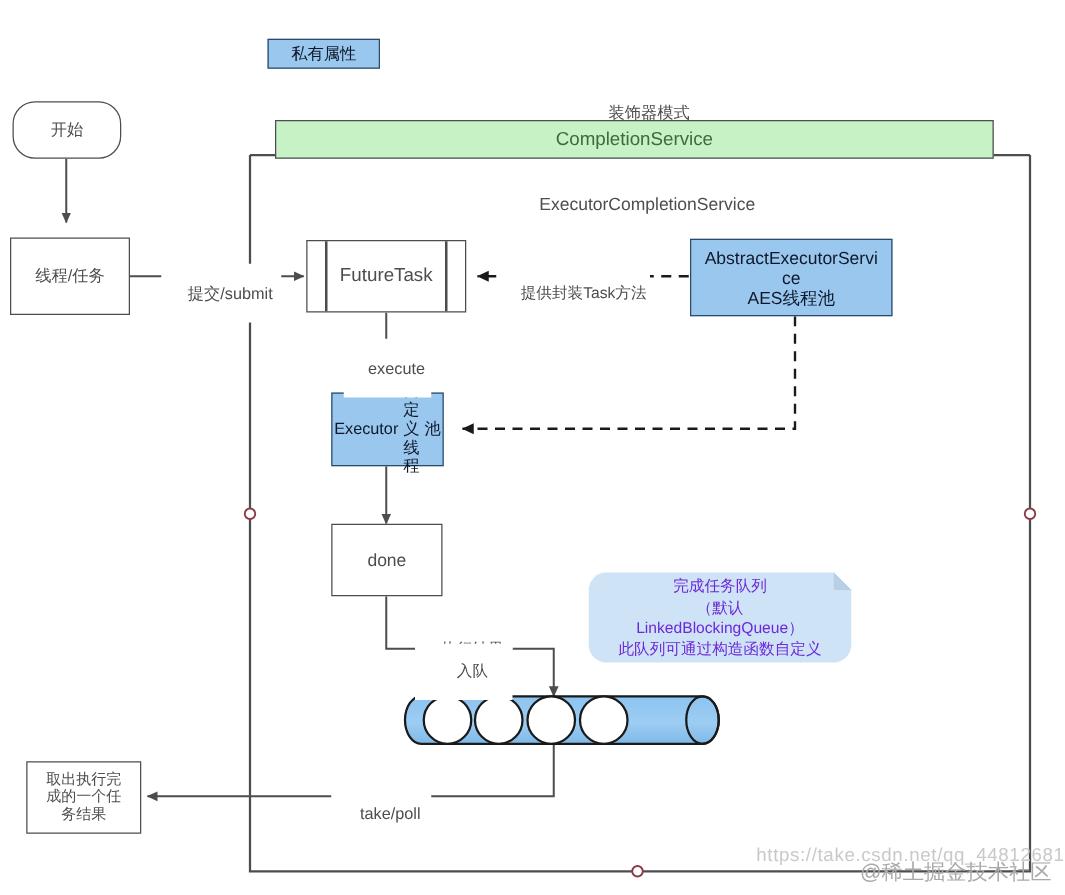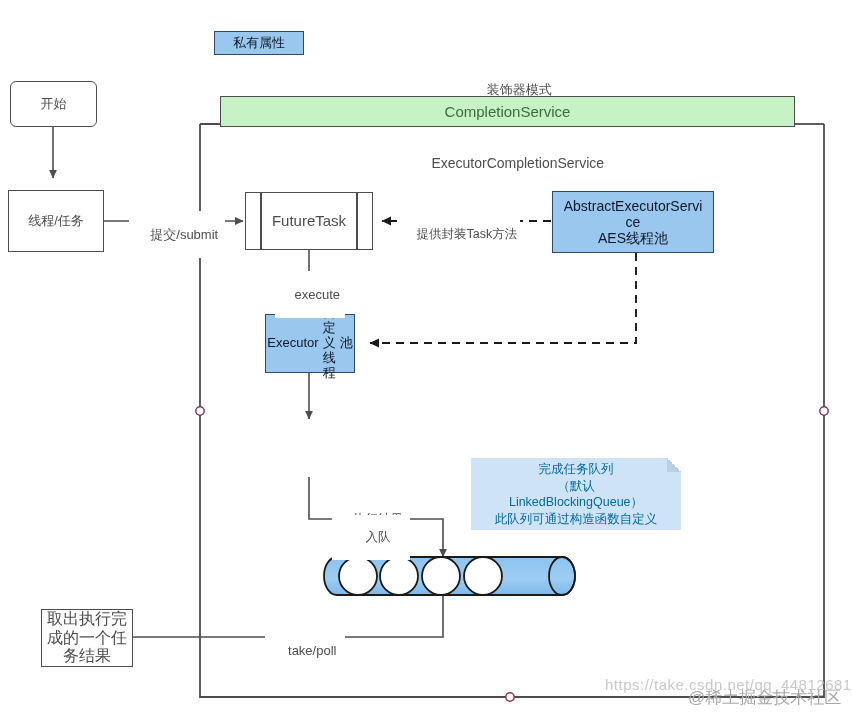--- a/index.html
+++ b/index.html
@@ -7,35 +7,35 @@
        font-family:"Liberation Sans","DejaVu Sans",sans-serif;color:#4d4d4d;}
 
   #canvas{position:absolute;left:0;top:0;width:852px;height:716px;}
   svg.layer{position:absolute;left:0;top:0;width:852px;height:716px;pointer-events:none;}
 
   .node{position:absolute;box-sizing:border-box;display:flex;align-items:center;
         justify-content:center;text-align:center;line-height:1.15;}
   .node .txt{display:block;width:100%;padding:0 2px;}
 
   .sh-rect{border:1.6px solid #4d4d4d;background:#ffffff;}
-  .sh-round{border:1.6px solid #4d4d4d;background:#ffffff;border-radius:6px;}
+  .sh-round{border:1.6px solid #4d4d4d;background:#ffffff;border-radius:18px;}
   .sh-blue{border:1.6px solid #2e4a6b;background:#9ac7ee;color:#0f172a;}
   .sh-green{border:1.6px solid #4d4d4d;background:#c6f2c6;color:#3d6b3d;}
 
   .lbl{position:absolute;color:#4d4d4d;text-align:center;line-height:1.2;
        white-space:pre;background:transparent;}
   .lbl.bg{background:#ffffff;}
 
   
   .pp-bar{position:absolute;top:0;bottom:0;width:1.6px;background:#4d4d4d;}
 
   
-  .note{position:absolute;background:#cfe3f7;color:#0369a1;box-sizing:border-box;
+  .note{position:absolute;background:#cfe3f7;color:#6d28d9;box-sizing:border-box;
         display:flex;align-items:center;justify-content:center;text-align:center;
-        line-height:1.32;}
+        line-height:1.32;border-radius:14px;}
   .note .fold{position:absolute;right:0;top:0;width:14px;height:14px;
         background:linear-gradient(225deg,#ffffff 50%,#b9cfe4 50%);}
 
   .wm{position:absolute;color:#c9c9c9;font-size:15px;letter-spacing:.5px;
       user-select:none;white-space:nowrap;}
   .wm2{position:absolute;color:#a9a9a9;font-size:17px;white-space:nowrap;text-align:center;}
 </style>
 </head>
 <body>
 
@@ -126,22 +126,25 @@
     <span class="txt">ce</span>
     <span class="txt">AES线程池</span>
   </div>
 
   <div class="node sh-blue" style="left:265px;top:314px;width:90px;height:59px;font-size:13px;flex-direction:row;">
     <span class="txt">Executor</span>
     <span class="txt">自定义线程</span>
     <span class="txt">池</span>
   </div>
 
+  <div class="node sh-rect" style="left:265px;top:419px;width:89px;height:58px;font-size:14px;">
+    <span class="txt">done</span>
+  </div>
 
-  <div class="node sh-rect" style="left:41px;top:609px;width:92px;height:58px;font-size:16px;flex-direction:column;">
+  <div class="node sh-rect" style="left:21px;top:609px;width:92px;height:58px;font-size:12px;flex-direction:column;">
     <span class="txt">取出执行完</span>
     <span class="txt">成的一个任</span>
     <span class="txt">务结果</span>
   </div>
 
   <div class="note" style="left:471px;top:458px;width:210px;height:72px;font-size:12.5px;flex-direction:column;">
     <span class="fold"></span>
     <span>完成任务队列</span>
     <span>（默认</span>
     <span>LinkedBlockingQueue）</span>

